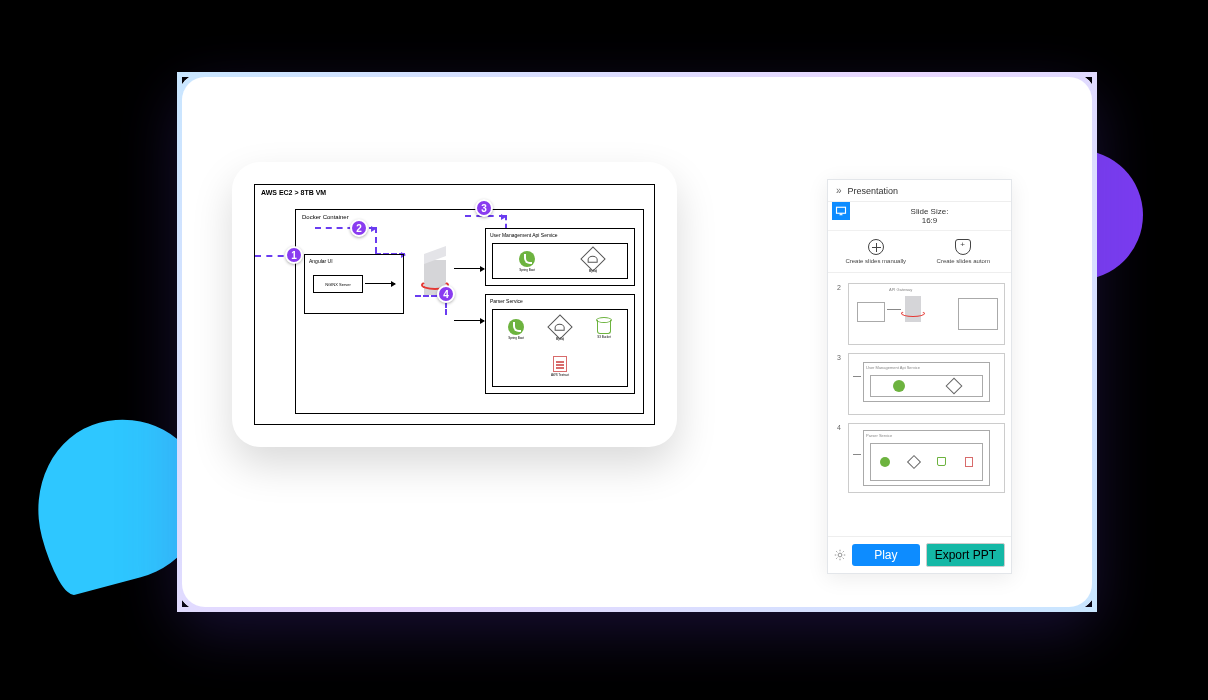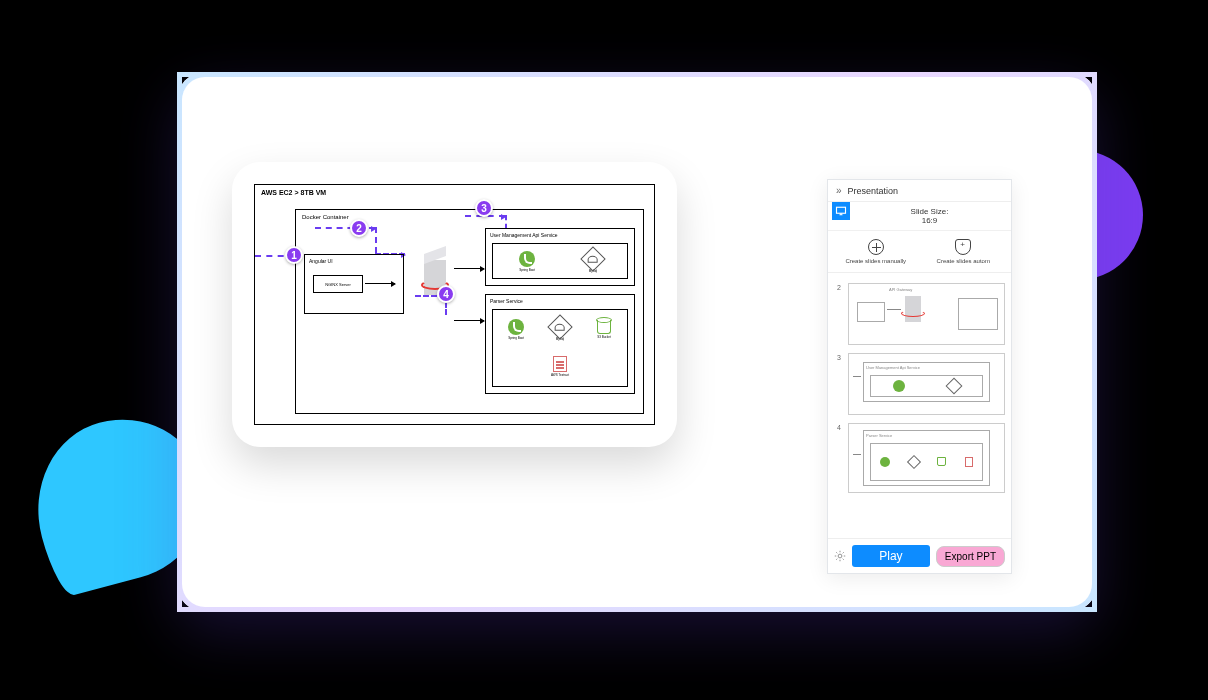--- a/index.html
+++ b/index.html
@@ -221,21 +221,21 @@
 .action-ico.shield::after{content:"+";position:absolute;left:4px;top:0;font-size:8px;color:#444;}
 
 .slides { padding:6px 6px 6px 6px; height:250px; overflow:hidden; }
 .slide { border:1px solid #ccc;margin:4px 0 8px 14px;height:62px;position:relative;background:#fff; }
 .slide-num { position:absolute;left:-12px;top:0;font-size:7px;color:#666; }
 .mini { position:absolute;border:1px solid #aaa; }
 
 .panel-foot { position:absolute;bottom:0;left:0;right:0;display:flex;align-items:center;gap:6px;padding:6px;border-top:1px solid #eee; }
 .gear{width:12px;height:12px;color:#888;cursor:pointer;}
 .btn-play{flex:1;background:#0d8cff;color:#fff;border:none;border-radius:3px;padding:4px 4px;font-size:12px;cursor:pointer;}
-.btn-export{background:#f9a8d4;border:1px solid #ccc;border-radius:8px;padding:4px 8px;font-size:10px;cursor:pointer;}
+.btn-export{background:#14b8a6;border:1px solid #ccc;border-radius:2px;padding:4px 8px;font-size:12px;cursor:pointer;}
 </style>
 </head>
 <body>
 
 <div class="blob-blue"></div>
 <div class="blob-purple"></div>
 
 <div class="frame">
 
   <div class="diag-card">

